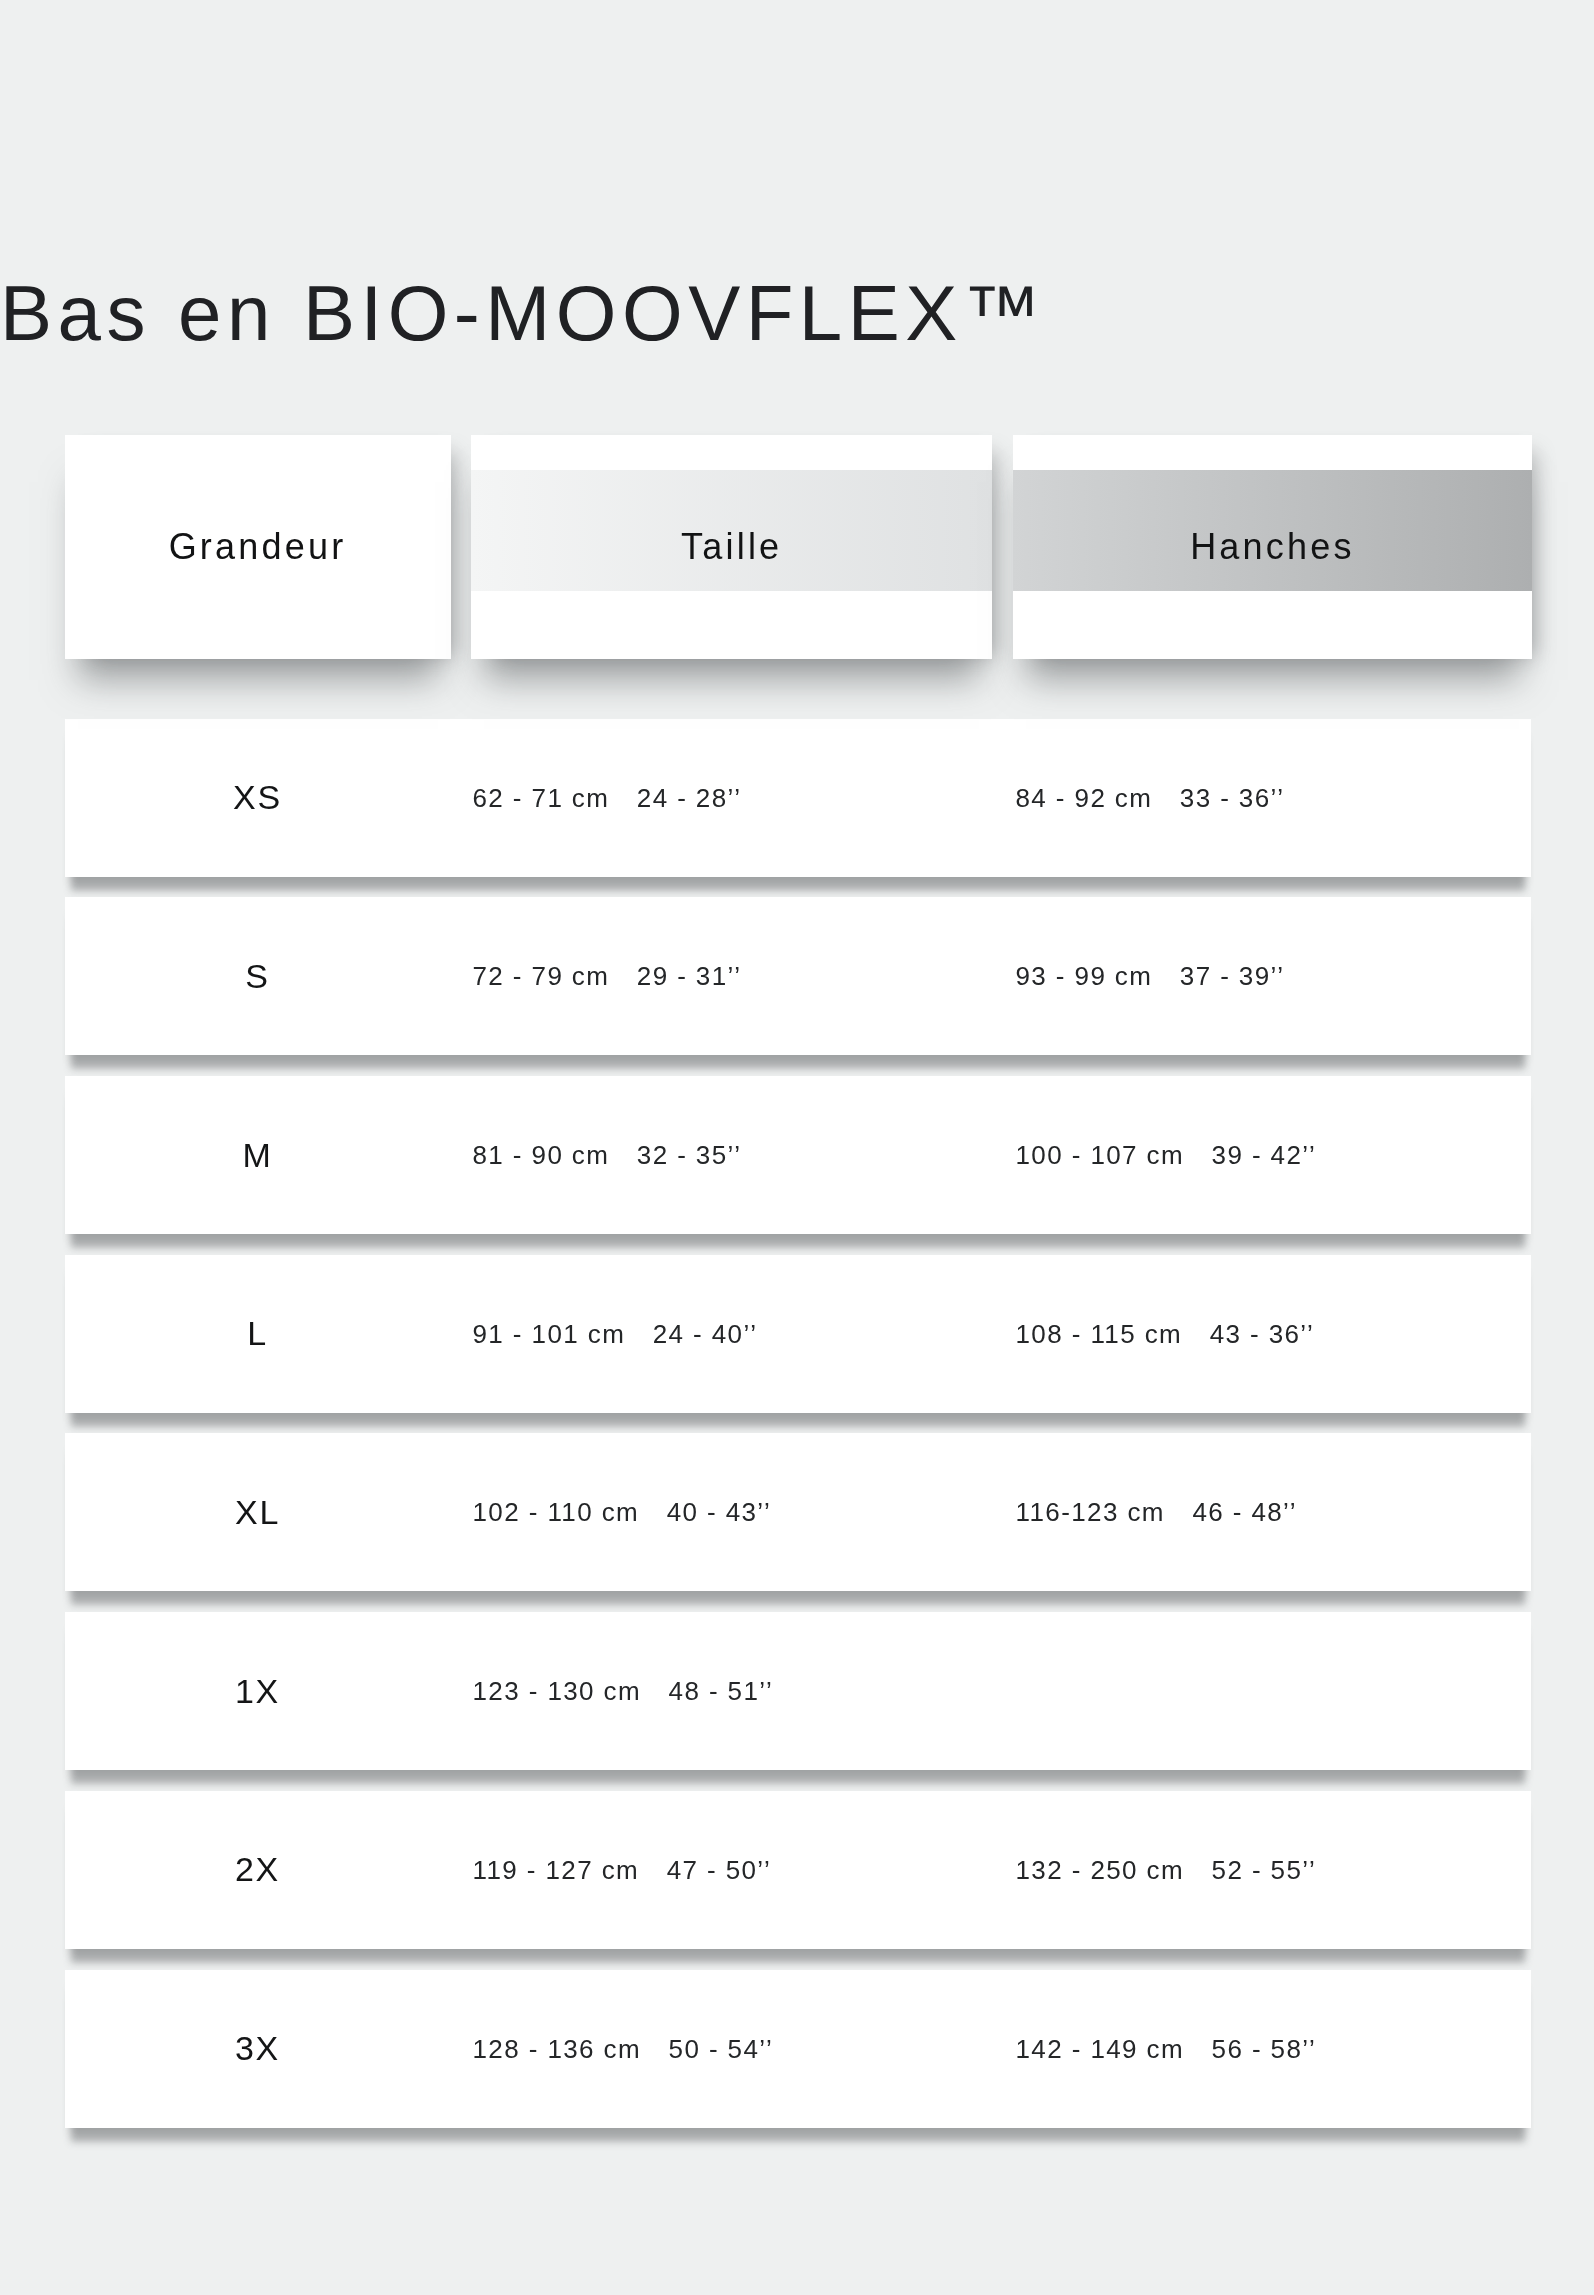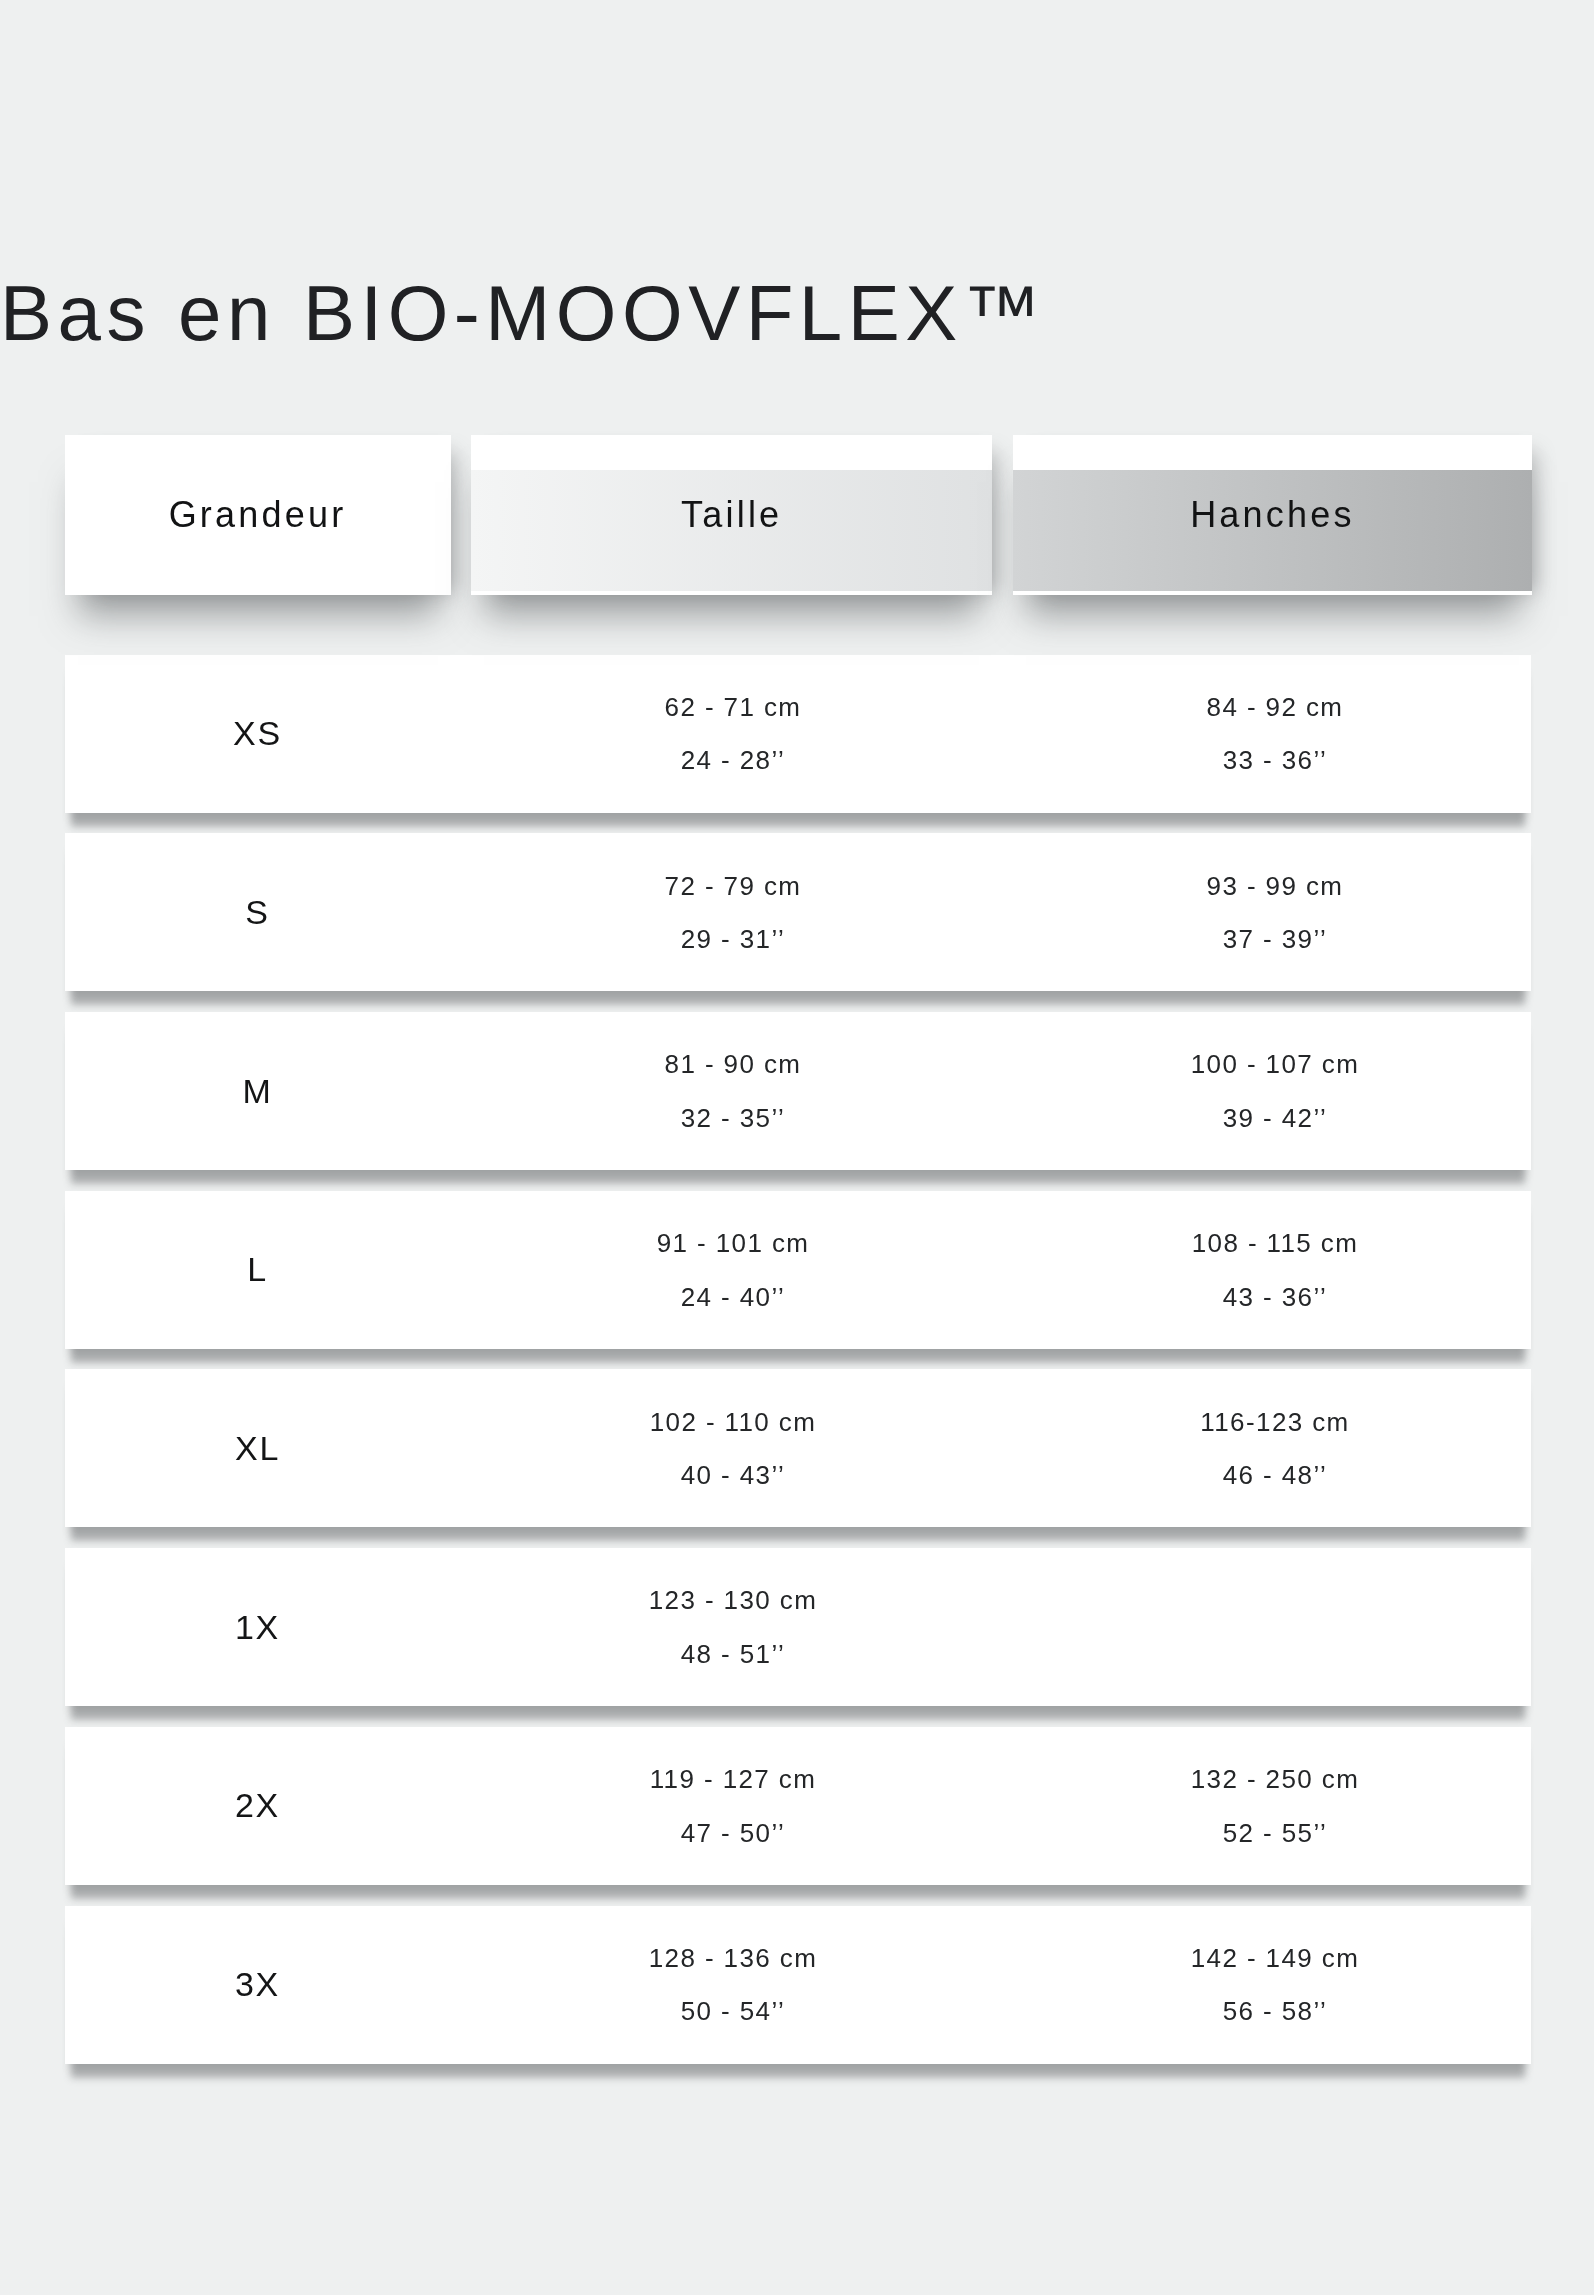--- a/index.html
+++ b/index.html
@@ -23,21 +23,21 @@
     line-height:1.15;
   }
   .chart {
     width:1466px;
     margin:76px auto 0 auto;
   }
   .header-row {
     display:grid;
     grid-template-columns:386px 521px 519px;
     column-gap:20.7px;
-    height:160px;
+    height:224px;
     margin-bottom:60px;
   }
   .hcell {
     position:relative;
     background:#ffffff;
     box-shadow: 13.8px 7.3px 19px -10px rgba(90,93,95,0.40),
                 0 34px 33px -13px rgba(90,93,95,0.52);
   }
   .band {
     position:absolute;
@@ -67,21 +67,21 @@
                 0 11px 8.3px -4.6px rgba(88,91,93,0.22);
   }
   .size {
     text-align:center;
     font-size:34px;
     letter-spacing:1.8px;
     color:#141516;
   }
   .meas {
     display:flex;
-    flex-direction:column;
+    flex-direction:row;
     gap:27.5px;
     text-align:center;
   }
   .meas span {
     font-size:26px;
     letter-spacing:1.4px;
     color:#242628;
     line-height:1.0;
   }
 </style>

